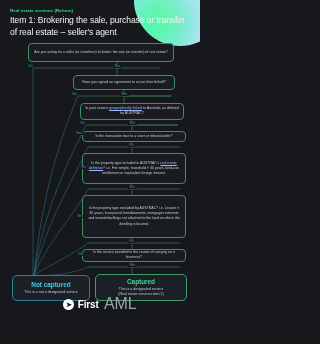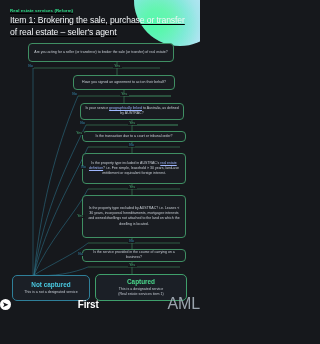--- a/index.html
+++ b/index.html
@@ -18,21 +18,21 @@
     background:
       radial-gradient(circle at 26% 72%, #7ef0b4 0%, #7ef0b4 12%, #8fe6e0 30%, #b6e4f5 52%, #cfe9fb 68%, #dff0fd 82%, #eef7ff 100%);
     filter:blur(.2px);
     z-index:0;
   }
   .sphere:after{
     content:"";
     position:absolute;inset:0;border-radius:50%;
     background:radial-gradient(circle at 20% 80%, rgba(46,255,168,.55) 0%, rgba(46,255,168,0) 45%);
   }
-  .wrap{position:relative;z-index:2;width:200px;height:324px;text-decoration:underline;}
+  .wrap{position:relative;z-index:2;width:200px;height:324px;}
 
   .hdr{padding:9px 10px 0 10px;}
   .kicker{
     color:#2fe08a;font-size:4.3px;font-weight:bold;letter-spacing:.1px;
     margin:0 0 2px 0;line-height:1;
   }
   .title{
     color:#f2f4f6;font-size:8.6px;line-height:1.32;font-weight:400;
     margin:0;letter-spacing:-.1px;
   }
@@ -78,21 +78,21 @@
   }
   .term.nc{border:0.8px solid #2f7f99;}
   .term.cp{border:0.8px solid #3f9f6b;}
   .term .t{font-size:6.4px;font-weight:bold;line-height:1.1;margin-bottom:1.5px;}
   .term.nc .t{color:#49c8e0;}
   .term.cp .t{color:#4ad98c;}
   .term .s{font-size:3.6px;line-height:1.35;color:#c4cad2;}
 
   .footer{
     position:absolute;left:0;bottom:0;width:200px;height:40px;
-    display:flex;align-items:center;justify-content:space-between;gap:3.5px;
+    display:flex;align-items:center;justify-content:center;gap:3.5px;
   }
   .logo-mark{
     width:11px;height:11px;border-radius:50%;background:#ffffff;
     display:flex;align-items:center;justify-content:center;
   }
   .logo-mark span{color:#16181c;font-size:7px;font-weight:bold;line-height:1;transform:translateY(-.3px);}
   .logo-first{color:#ffffff;font-size:10px;font-weight:bold;letter-spacing:-.2px;}
   .logo-aml{color:#9aa3ad;font-size:16px;font-weight:400;letter-spacing:-.1px;margin-left:2px;}
 </style>
 </head>

